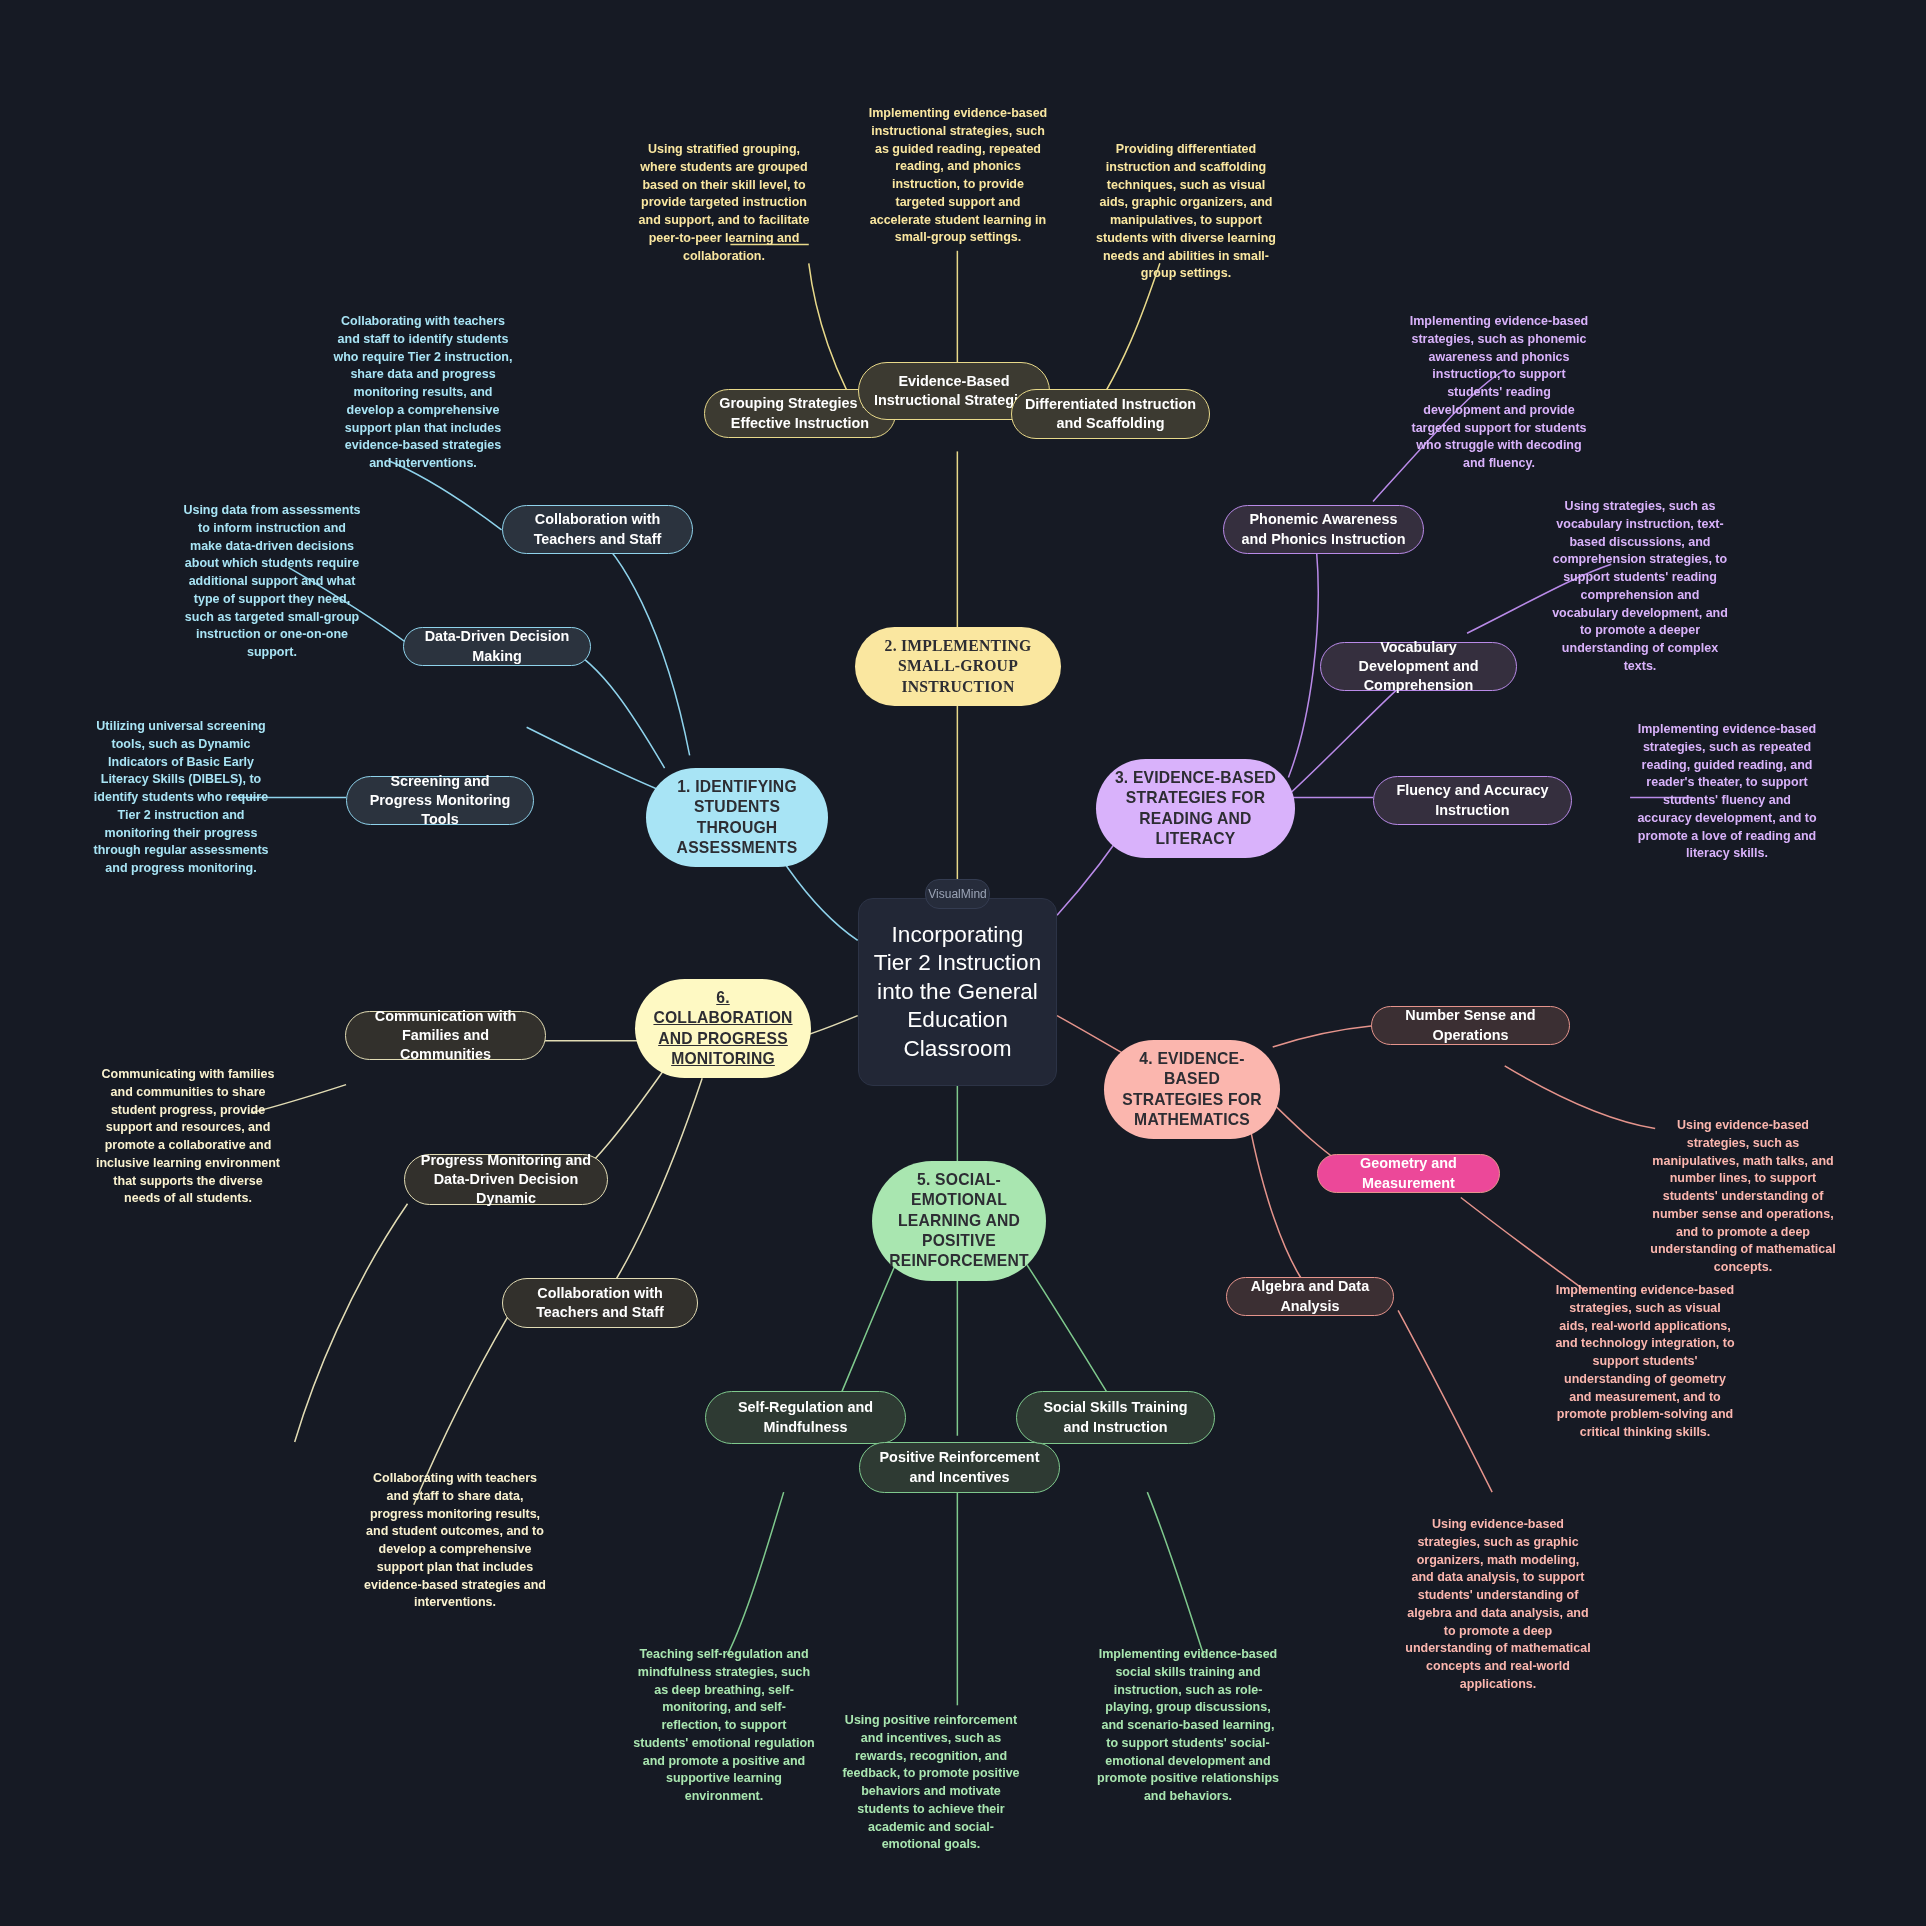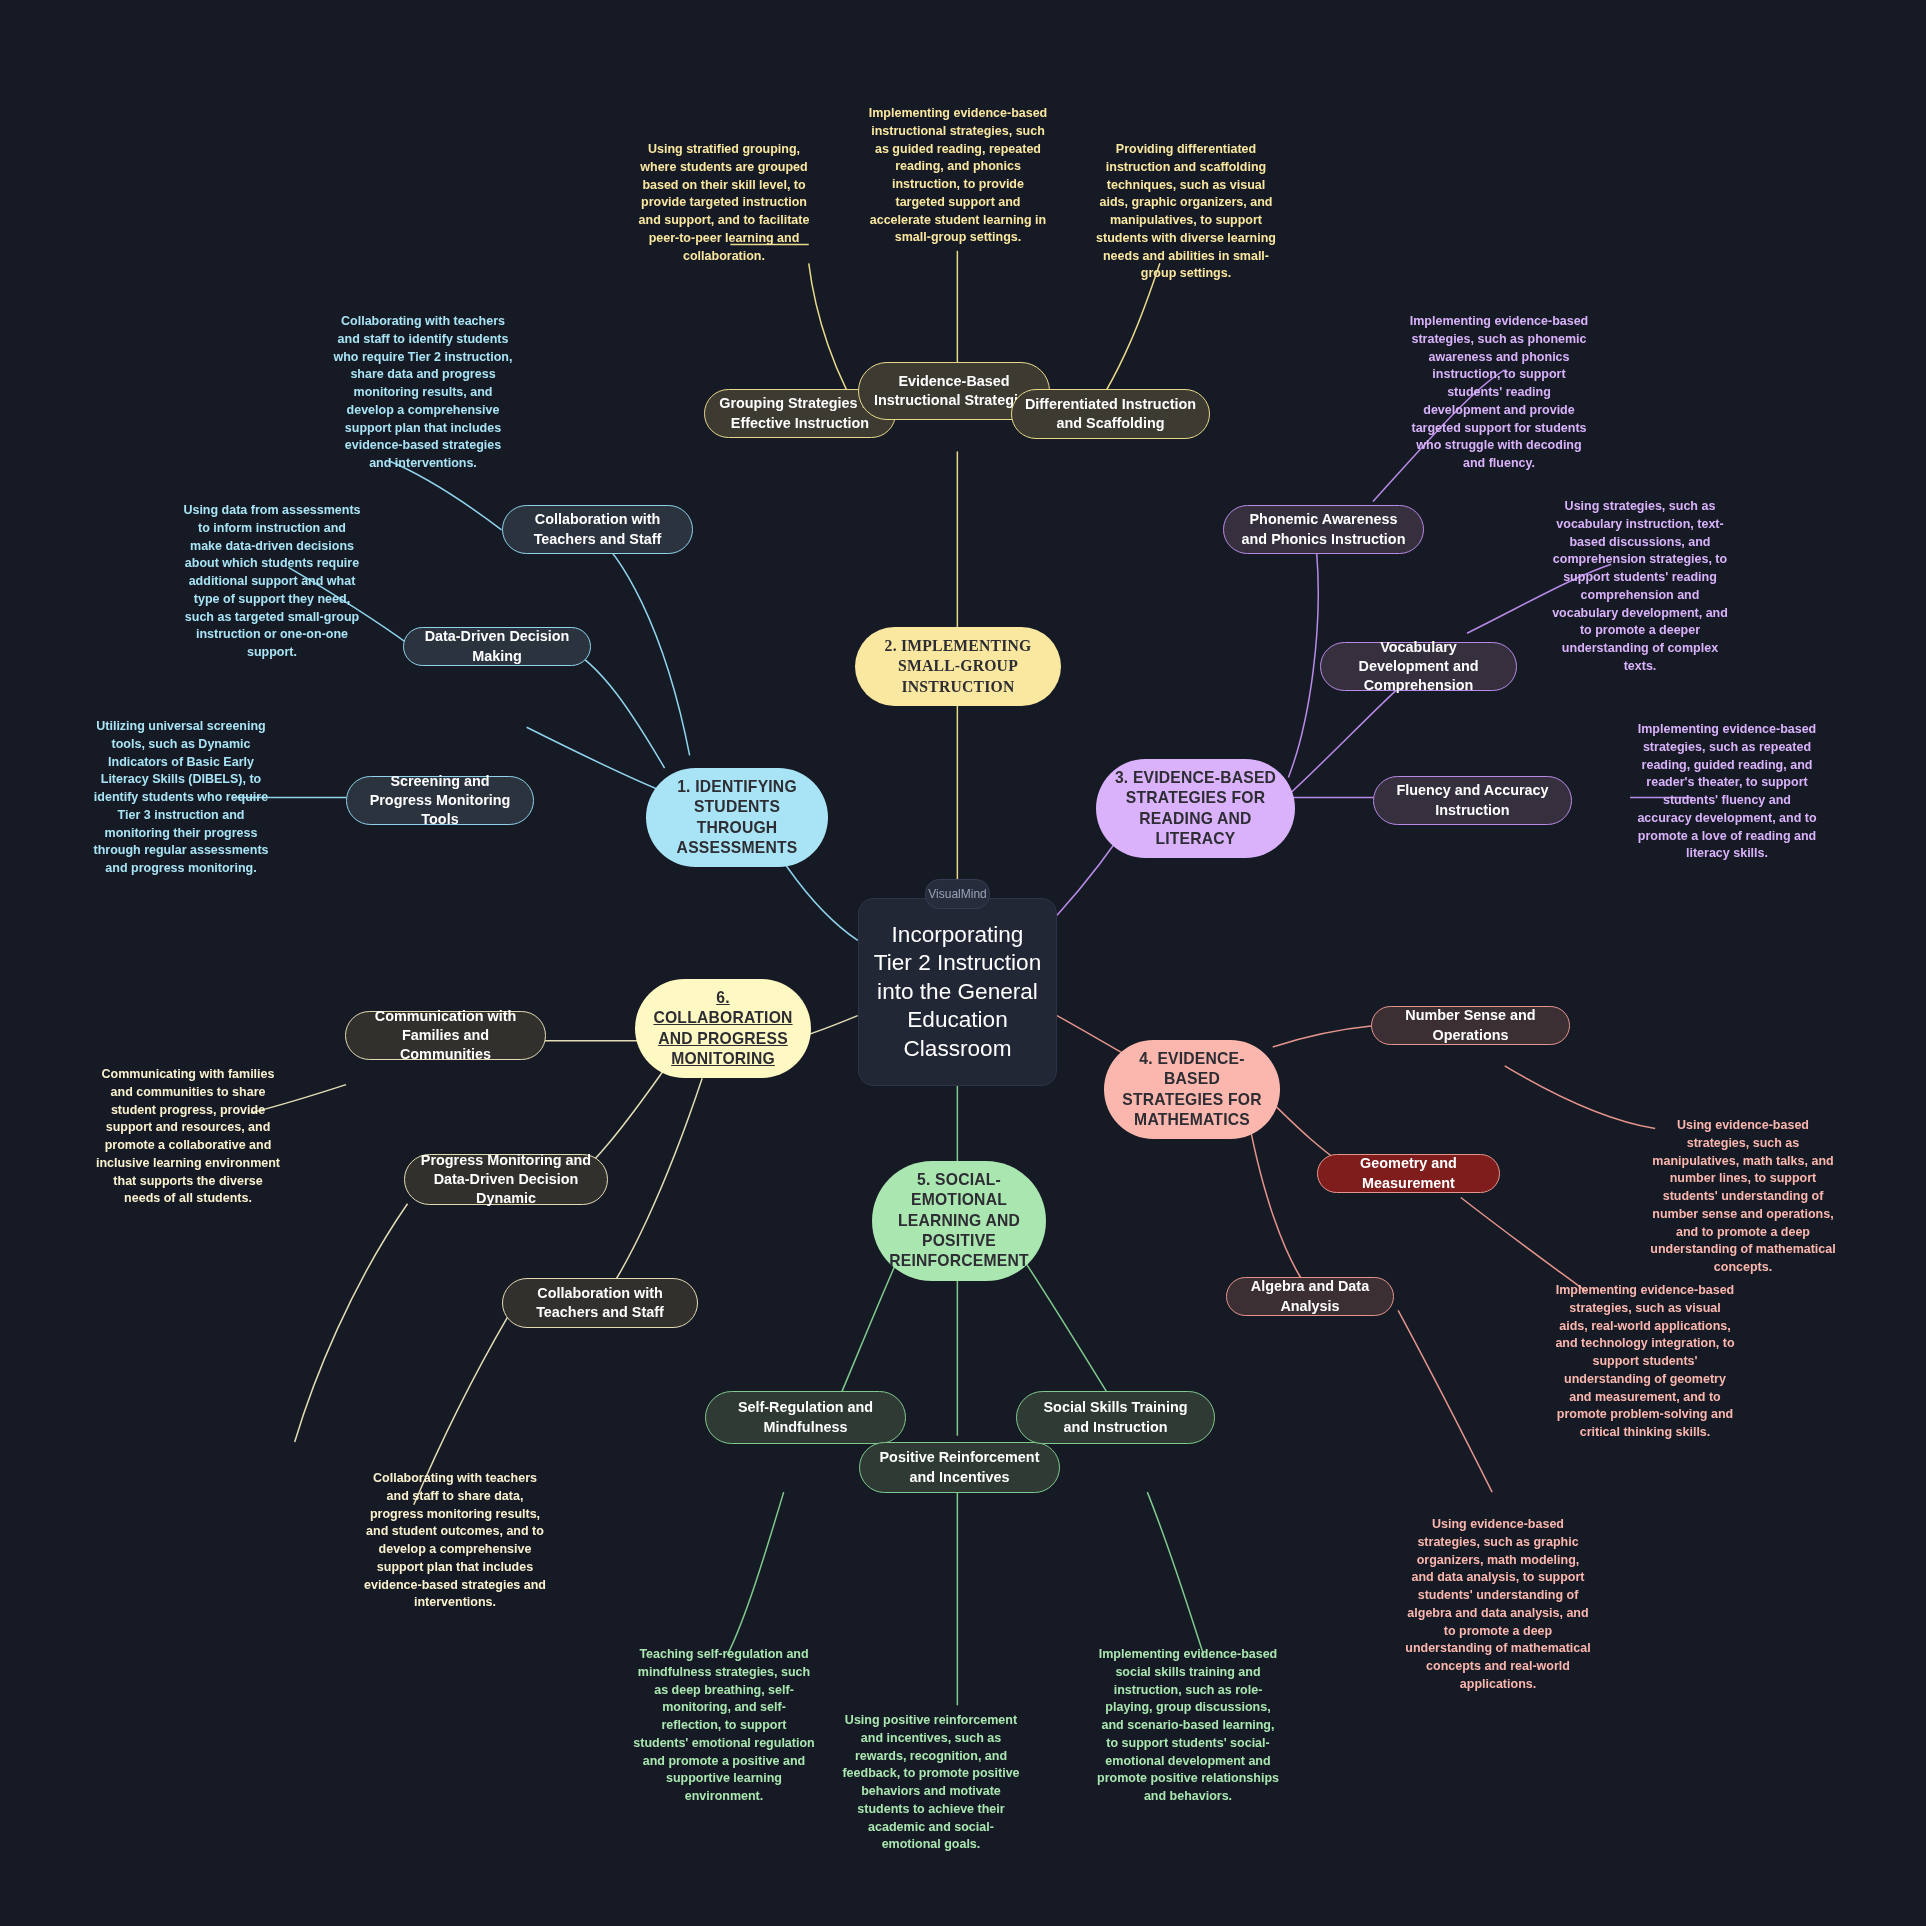--- a/index.html
+++ b/index.html
@@ -128,21 +128,21 @@
     <span>Collaboration with Teachers and Staff</span>
   </div>
   <div class="node sub" style="left:403px;top:627px;width:188px;height:39px;background:#2b333e;border:1.3px solid #8fd3ec;">
     <span>Data-Driven Decision Making</span>
   </div>
   <div class="node sub" style="left:346px;top:776px;width:188px;height:49px;background:#2b333e;border:1.3px solid #8fd3ec;">
     <span>Screening and Progress Monitoring Tools</span>
   </div>
   <div class="leaf" style="left:332px;top:313px;width:182px;color:#a8e4f5;">Collaborating with teachers and staff to identify students who require Tier 2 instruction, share data and progress monitoring results, and develop a comprehensive support plan that includes evidence-based strategies and interventions.</div>
   <div class="leaf" style="left:181px;top:502px;width:182px;color:#a8e4f5;">Using data from assessments to inform instruction and make data-driven decisions about which students require additional support and what type of support they need, such as targeted small-group instruction or one-on-one support.</div>
-  <div class="leaf" style="left:87px;top:718px;width:188px;color:#a8e4f5;">Utilizing universal screening tools, such as Dynamic Indicators of Basic Early Literacy Skills (DIBELS), to identify students who require Tier 3 instruction and monitoring their progress through regular assessments and progress monitoring.</div>
+  <div class="leaf" style="left:87px;top:718px;width:188px;color:#a8e4f5;">Utilizing universal screening tools, such as Dynamic Indicators of Basic Early Literacy Skills (DIBELS), to identify students who require Tier 2 instruction and monitoring their progress through regular assessments and progress monitoring.</div>
 
   <div class="node branch" style="left:855px;top:627px;width:206px;background:#fae7a0;font-family:Liberation Serif, serif;">
     <span>2. IMPLEMENTING SMALL-GROUP INSTRUCTION</span>
   </div>
   <div class="node sub" style="left:704px;top:389px;width:192px;height:49px;background:#3c3a31;border:1.3px solid #e8d98a;">
     <span>Grouping Strategies for Effective Instruction</span>
   </div>
   <div class="node sub" style="left:858px;top:362px;width:192px;height:58px;background:#3c3a31;border:1.3px solid #e8d98a;">
     <span>Evidence-Based Instructional Strategies</span>
   </div>
@@ -168,21 +168,21 @@
   <div class="leaf" style="left:1408px;top:313px;width:182px;color:#d9b2fb;">Implementing evidence-based strategies, such as phonemic awareness and phonics instruction, to support students' reading development and provide targeted support for students who struggle with decoding and fluency.</div>
   <div class="leaf" style="left:1546px;top:498px;width:188px;color:#d9b2fb;">Using strategies, such as vocabulary instruction, text-based discussions, and comprehension strategies, to support students' reading comprehension and vocabulary development, and to promote a deeper understanding of complex texts.</div>
   <div class="leaf" style="left:1636px;top:721px;width:182px;color:#d9b2fb;">Implementing evidence-based strategies, such as repeated reading, guided reading, and reader's theater, to support students' fluency and accuracy development, and to promote a love of reading and literacy skills.</div>
 
   <div class="node branch" style="left:1104px;top:1040px;width:176px;background:#fbb6ae;">
     <span>4. EVIDENCE-BASED STRATEGIES FOR MATHEMATICS</span>
   </div>
   <div class="node sub" style="left:1371px;top:1006px;width:199px;height:39px;background:#3b2f33;border:1.3px solid #e5948c;">
     <span>Number Sense and Operations</span>
   </div>
-  <div class="node sub" style="left:1317px;top:1154px;width:183px;height:39px;background:#7f1d1d;border:1.3px solid #e5948c;">
+  <div class="node sub" style="left:1317px;top:1154px;width:183px;height:39px;background:#ec4899;border:1.3px solid #e5948c;">
     <span>Geometry and Measurement</span>
   </div>
   <div class="node sub" style="left:1226px;top:1277px;width:168px;height:39px;background:#3b2f33;border:1.3px solid #e5948c;">
     <span>Algebra and Data Analysis</span>
   </div>
   <div class="leaf" style="left:1649px;top:1117px;width:188px;color:#fbb6ae;">Using evidence-based strategies, such as manipulatives, math talks, and number lines, to support students' understanding of number sense and operations, and to promote a deep understanding of mathematical concepts.</div>
   <div class="leaf" style="left:1554px;top:1282px;width:182px;color:#fbb6ae;">Implementing evidence-based strategies, such as visual aids, real-world applications, and technology integration, to support students' understanding of geometry and measurement, and to promote problem-solving and critical thinking skills.</div>
   <div class="leaf" style="left:1404px;top:1480px;width:188px;color:#fbb6ae;margin-top:36px;">Using evidence-based strategies, such as graphic organizers, math modeling, and data analysis, to support students' understanding of algebra and data analysis, and to promote a deep understanding of mathematical concepts and real-world applications.</div>
 
   <div class="node branch" style="left:872px;top:1161px;width:174px;background:#a9e6b0;">

